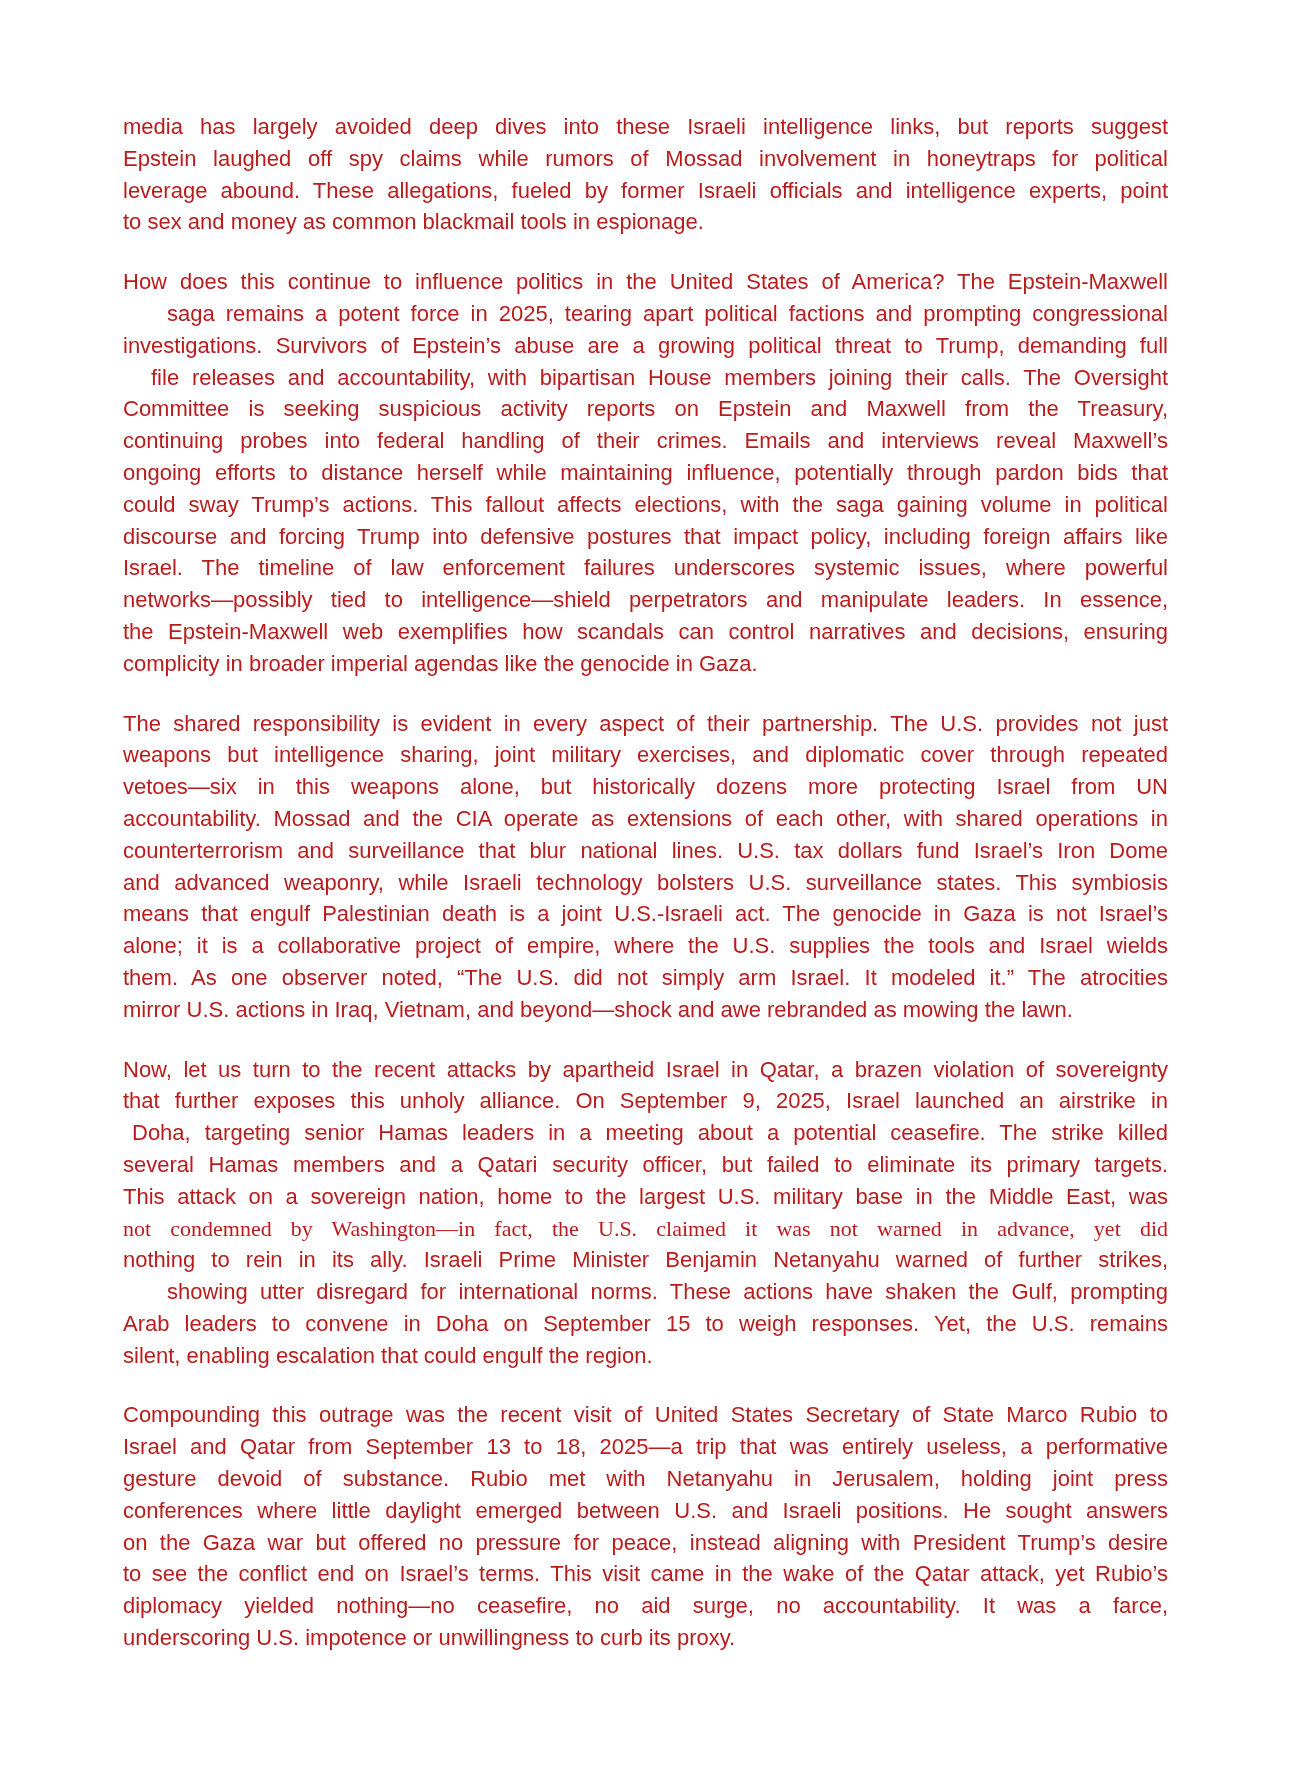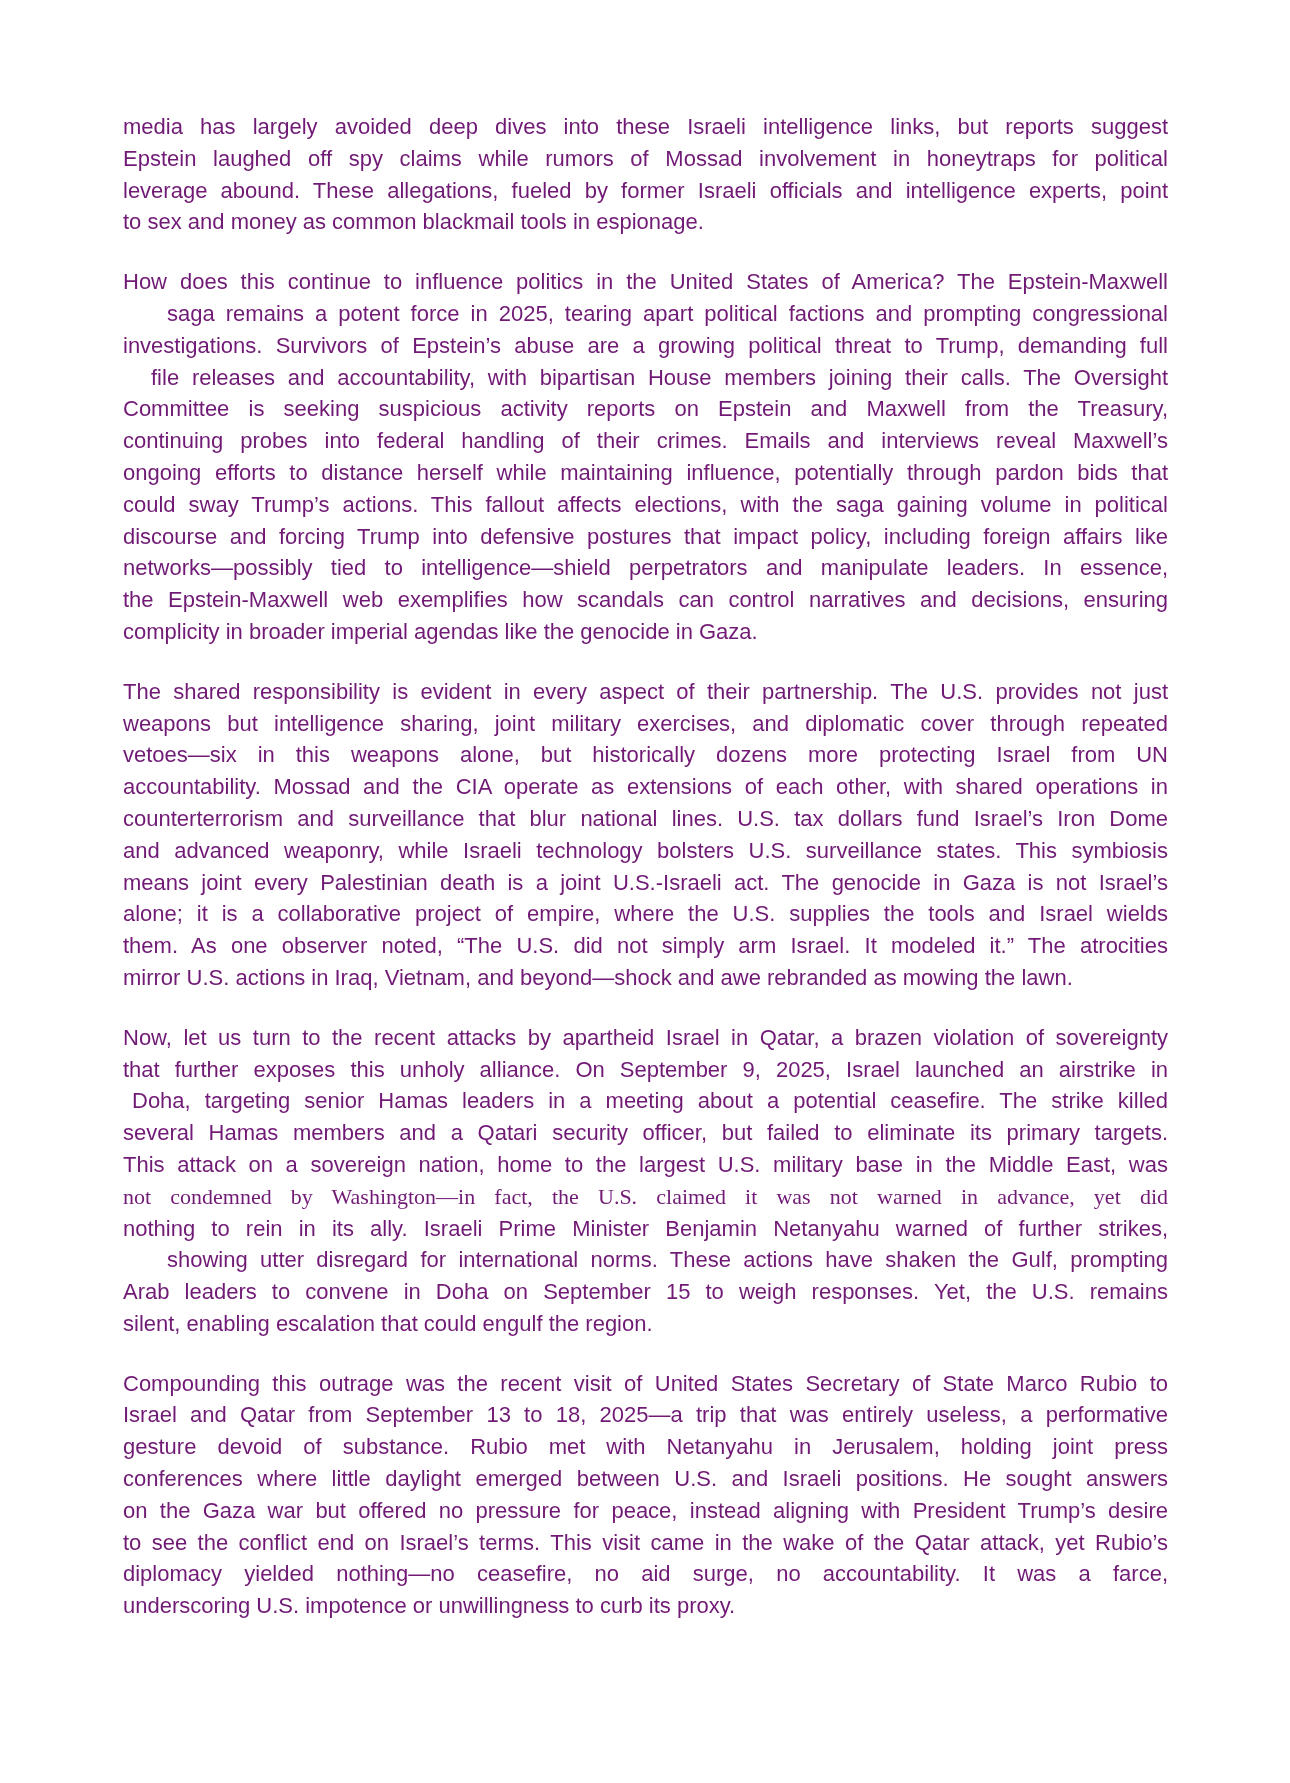--- a/index.html
+++ b/index.html
@@ -13,21 +13,21 @@
     position: relative;
     overflow: hidden;
   }
   .page {
     position: absolute;
     left: 123px;
     top: 111px;
     width: 1045px;
     font-family: "Liberation Sans", sans-serif;
     font-size: 22px;
-    color: #701a75;
+    color: #b91c1c;
   }
   .para {
     margin: 0 0 28px 0;
   }
   .line {
     display: block;
     height: 31.8px;
     line-height: 31.8px;
     white-space: nowrap;
     text-align: justify;
@@ -53,33 +53,34 @@
   <div class="para">
     <span class="line"><span style="white-space: nowrap; word-spacing: 0px;">How does this continue to influence politics in the United States of America? The Epstein-Maxwell</span></span>
     <span class="line"><span style="white-space: nowrap; word-spacing: 0px; margin-left: 44px;">saga remains a potent force in 2025, tearing apart political factions and prompting congressional</span></span>
     <span class="line"><span style="white-space: nowrap; word-spacing: 0px;">investigations. Survivors of Epstein’s abuse are a growing political threat to Trump, demanding full</span></span>
     <span class="line"><span style="white-space: nowrap; word-spacing: 0px; margin-left: 28px;">file releases and accountability, with bipartisan House members joining their calls. The Oversight</span></span>
     <span class="line"><span style="white-space: nowrap; word-spacing: 0px;">Committee is seeking suspicious activity reports on Epstein and Maxwell from the Treasury,</span></span>
     <span class="line"><span style="white-space: nowrap; word-spacing: 0px;">continuing probes into federal handling of their crimes. Emails and interviews reveal Maxwell’s</span></span>
     <span class="line"><span style="white-space: nowrap; word-spacing: 0px;">ongoing efforts to distance herself while maintaining influence, potentially through pardon bids that</span></span>
     <span class="line"><span style="white-space: nowrap; word-spacing: 0px;">could sway Trump’s actions. This fallout affects elections, with the saga gaining volume in political</span></span>
     <span class="line"><span style="white-space: nowrap; word-spacing: 0px;">discourse and forcing Trump into defensive postures that impact policy, including foreign affairs like</span></span>
+    <span class="line"><span style="white-space: nowrap; word-spacing: 0px;">Israel. The timeline of law enforcement failures underscores systemic issues, where powerful</span></span>
     <span class="line"><span style="white-space: nowrap; word-spacing: 0px;">networks—possibly tied to intelligence—shield perpetrators and manipulate leaders. In essence,</span></span>
     <span class="line"><span style="white-space: nowrap; word-spacing: 0px;">the Epstein-Maxwell web exemplifies how scandals can control narratives and decisions, ensuring</span></span>
     <span class="line last">complicity in broader imperial agendas like the genocide in Gaza.</span>
   </div>
 
   <div class="para">
     <span class="line"><span style="white-space: nowrap; word-spacing: 0px;">The shared responsibility is evident in every aspect of their partnership. The U.S. provides not just</span></span>
     <span class="line"><span style="white-space: nowrap; word-spacing: 0px;">weapons but intelligence sharing, joint military exercises, and diplomatic cover through repeated</span></span>
     <span class="line"><span style="white-space: nowrap; word-spacing: 0px;">vetoes—six in this weapons alone, but historically dozens more protecting Israel from UN</span></span>
     <span class="line"><span style="white-space: nowrap; word-spacing: 0px;">accountability. Mossad and the CIA operate as extensions of each other, with shared operations in</span></span>
     <span class="line"><span style="white-space: nowrap; word-spacing: 0px;">counterterrorism and surveillance that blur national lines. U.S. tax dollars fund Israel’s Iron Dome</span></span>
     <span class="line"><span style="white-space: nowrap; word-spacing: 0px;">and advanced weaponry, while Israeli technology bolsters U.S. surveillance states. This symbiosis</span></span>
-    <span class="line"><span style="white-space: nowrap; word-spacing: 0px;">means joint every Palestinian death is a joint U.S.-Israeli act. The genocide in Gaza is not Israel’s</span></span>
+    <span class="line"><span style="white-space: nowrap; word-spacing: 0px;">means that engulf Palestinian death is a joint U.S.-Israeli act. The genocide in Gaza is not Israel’s</span></span>
     <span class="line"><span style="white-space: nowrap; word-spacing: 0px;">alone; it is a collaborative project of empire, where the U.S. supplies the tools and Israel wields</span></span>
     <span class="line"><span style="white-space: nowrap; word-spacing: 0px;">them. As one observer noted, “The U.S. did not simply arm Israel. It modeled it.” The atrocities</span></span>
     <span class="line last">mirror U.S. actions in Iraq, Vietnam, and beyond—shock and awe rebranded as mowing the lawn.</span>
   </div>
 
   <div class="para">
     <span class="line"><span style="white-space: nowrap; word-spacing: 0px;">Now, let us turn to the recent attacks by apartheid Israel in Qatar, a brazen violation of sovereignty</span></span>
     <span class="line"><span style="white-space: nowrap; word-spacing: 0px;">that further exposes this unholy alliance. On September 9, 2025, Israel launched an airstrike in</span></span>
     <span class="line"><span style="white-space: nowrap; word-spacing: 0px; margin-left: 9px;">Doha, targeting senior Hamas leaders in a meeting about a potential ceasefire. The strike killed</span></span>
     <span class="line"><span style="white-space: nowrap; word-spacing: 0px;">several Hamas members and a Qatari security officer, but failed to eliminate its primary targets.</span></span>

